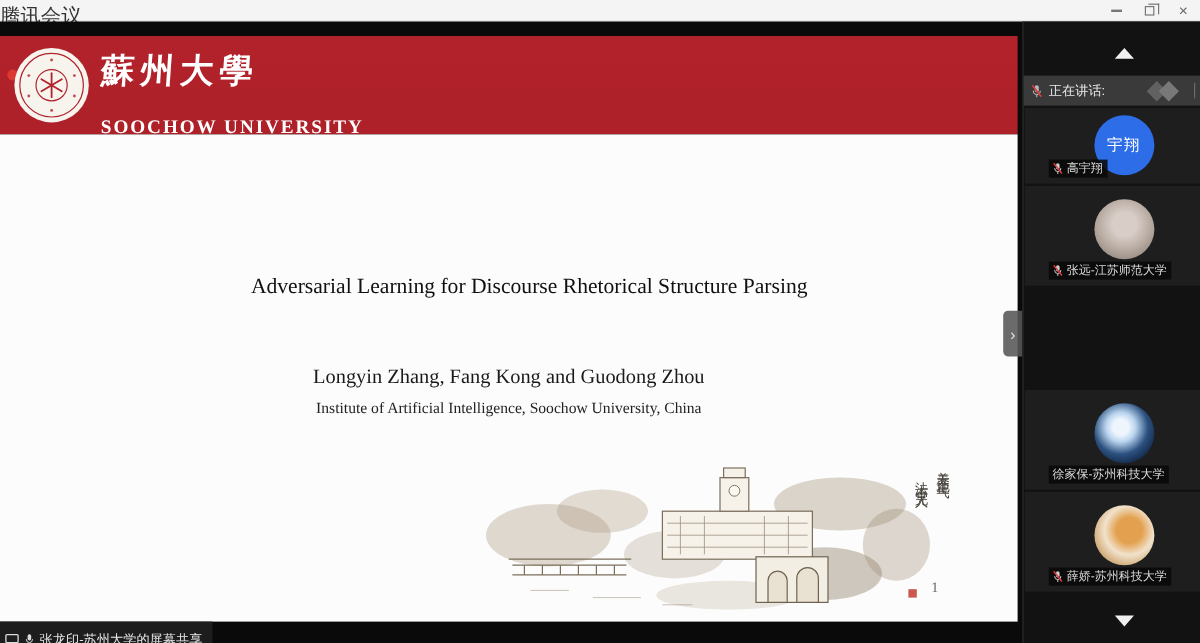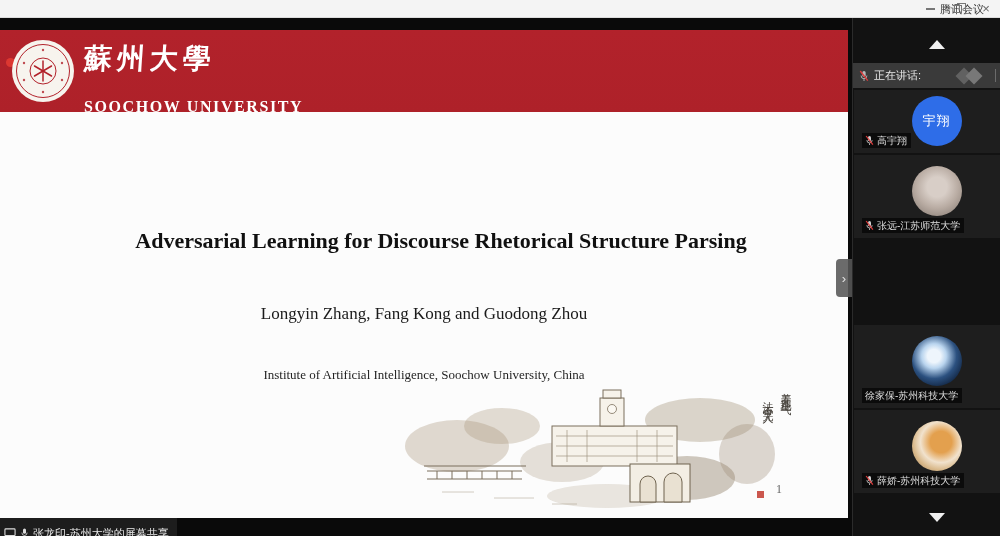--- a/index.html
+++ b/index.html
@@ -1,43 +1,43 @@
 <!DOCTYPE html>
 <html><head>
 <meta charset="utf-8">
 <style>
   * { margin:0; padding:0; box-sizing:border-box; }
   body { background:#222; font-family:"Liberation Sans", sans-serif; }
   .screen { position:relative; width:1000px; height:536px; overflow:hidden; background:#0a0a0a; }
 
   
   .titlebar { position:absolute; top:0; left:0; right:0; height:18px; background:#f4f4f4; border-bottom:1px solid #dcdcdc; }
-  .win-title { position:absolute; left:0; right:16px; top:2px; text-align:right; font-size:11px; color:#333; }
+  .win-title { position:absolute; left:0; right:16px; top:2px; text-align:left; font-size:17px; color:#333; }
   .win-controls { position:absolute; right:8px; top:0; height:18px; display:flex; align-items:center; gap:16px; }
   .win-btn { width:12px; height:12px; display:flex; align-items:center; justify-content:center; color:#666; cursor:default; }
   .ic-min { width:9px; height:2px; background:#777; }
   .ic-restore { width:8px; height:8px; border:1px solid #777; position:relative; }
   .ic-restore::before { content:""; position:absolute; left:2px; top:-3px; width:8px; height:8px; border:1px solid #777; border-left:none; border-bottom:none; }
   .ic-close { font-size:13px; line-height:12px; color:#666; }
 
   
   .main { position:absolute; top:18px; left:0; right:0; bottom:0; background:#0a0a0a; }
 
   
   .banner { position:absolute; left:0; top:12px; width:848px; height:82px; background:linear-gradient(180deg,#b2222b,#ae2129); }
   .rec-dot { position:absolute; left:6px; top:28px; width:9px; height:9px; border-radius:50%; background:#e23a32; opacity:.9; }
   .logo { position:absolute; left:11px; top:9px; width:64px; height:64px; }
   .uni-zh { position:absolute; left:84px; top:10px; color:#fff; font-size:28px; font-weight:bold; letter-spacing:5px; font-family:"DejaVu Sans", sans-serif; transform:skewX(-4deg); }
   .uni-en { position:absolute; left:84px; top:52px; color:#fff; font-size:16px; font-weight:bold; letter-spacing:1.6px; font-family:"Liberation Serif", serif;margin-top:16px; }
 
   
   .slide-white { position:absolute; left:0; top:94px; width:848px; height:406px; background:#fcfcfc; font-family:"Liberation Serif", serif; }
-  .slide-title { position:absolute; top:116px; left:0; width:100%; text-align:center; font-size:22px; font-weight:bold; color:#101010;padding-left:34px; }
+  .slide-title { position:absolute; top:116px; left:0; width:100%; text-align:center; font-size:18px; font-weight:normal; color:#101010;padding-left:34px; }
   .authors { position:absolute; top:192px; left:0; width:100%; text-align:center; font-size:17px; color:#1a1a1a; }
-  .affil-1 { position:absolute; top:220px; left:0; width:100%; text-align:center; font-size:13px; color:#1f1f1f;margin-top:35px; }
+  .affil-1 { position:absolute; top:220px; left:0; width:100%; text-align:center; font-size:13px; color:#1f1f1f; }
   .affil-2 { position:absolute; top:240px; left:0; width:100%; text-align:center; font-size:13px; color:#1f1f1f; }
   .painting { position:absolute; left:402px; top:272px; width:398px; height:128px; }
   .motto { position:absolute; writing-mode:vertical-rl; font-family:"DejaVu Sans", sans-serif; color:#45403a; font-size:11px; letter-spacing:3px; }
   .motto-r { right:8px; top:0; }
   .motto-l { right:26px; top:8px; }
   .seal { position:absolute; right:36px; bottom:14px; width:7px; height:7px; background:#c23a2f; opacity:.85; }
   .page-num { position:absolute; left:776px; top:370px; font-size:12px; color:#666; }
 
   
   .share-label-bar { position:absolute; left:0; bottom:0; height:18px; background:#1d1d1d; display:flex; align-items:center; gap:4px; padding:12px 8px 0 4px; }
@@ -63,21 +63,21 @@
   .t3 { top:222px; height:83px; }
   .t4 { top:307px; height:83px; }
   .t5 { top:392px; height:83px; }
   .avatar { position:absolute; left:50%; transform:translateX(-50%); width:50px; height:50px; border-radius:50%; top:11px; }
   .t1 .avatar { top:6px; display:flex; align-items:center; justify-content:center; color:#fff; font-size:13px; letter-spacing:1px; background:#2e6de8; }
   .av-photo-person1 { background:radial-gradient(circle at 50% 42%, #d8cec7 0 26%, #b9aca3 55%, #7e736b 100%); }
   .av-photo-person2 { background:radial-gradient(circle at 50% 58%, #6e6356 0 24%, #413a32 65%, #262119 100%); }
   .av-moon { background:radial-gradient(circle at 44% 40%, #eef5fc 0 16%, #b9d4ee 30%, #2c5180 55%, #122745 78%, #081426 100%); }
   .av-dog { background:radial-gradient(circle at 58% 42%, #e3a04e 0 26%, #f1e2cd 50%, #d9b98b 68%, #8f6f48 100%); }
 
-  .name-tag { position:absolute; left:8px; bottom:5px; background:rgba(8,8,8,.85); color:#dcdcdc; font-size:10px; line-height:13px; padding:1px 4px 1px 3px; display:flex; align-items:center; gap:3px; white-space:nowrap; }
+  .name-tag { position:absolute; left:20px; bottom:5px; background:rgba(8,8,8,.85); color:#dcdcdc; font-size:10px; line-height:13px; padding:1px 4px 1px 3px; display:flex; align-items:center; gap:3px; white-space:nowrap; }
 
   .mic-off { flex:0 0 auto; display:inline-block; }
 
   
   .panel-toggle { position:absolute; left:836px; top:241px; width:16px; height:38px; background:#585858; opacity:.88; border-radius:4px 0 0 4px; display:flex; align-items:center; justify-content:center; color:#e0e0e0; font-size:13px; cursor:pointer; }
 </style>
 </head>
 <body>
 
 <div class="screen">

